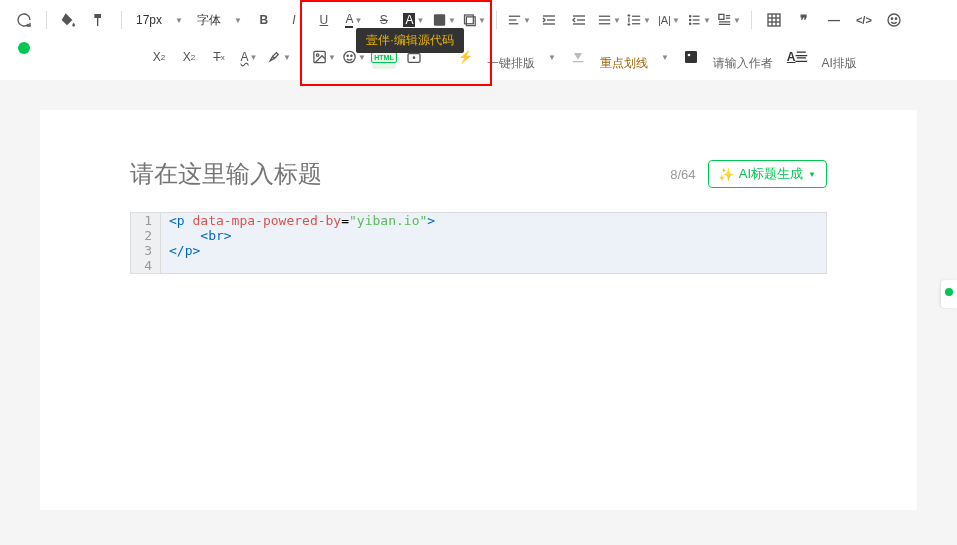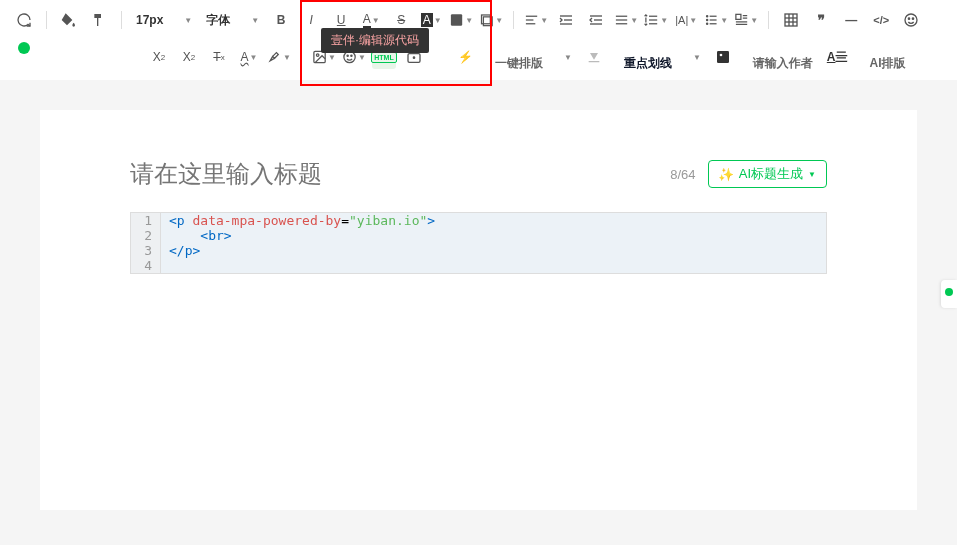--- a/index.html
+++ b/index.html
@@ -2,25 +2,25 @@
 <html><head>
   <meta charset="utf-8">
   <style>
     * { margin: 0; padding: 0; box-sizing: border-box; }
     body { font-family: 'Microsoft YaHei', Arial, sans-serif; background: #f5f5f5; width: 957px; height: 545px; overflow: hidden; }
     .toolbar { background: #fff; padding: 8px 12px; display: flex; align-items: center; gap: 4px; flex-wrap: wrap; font-size: 12px; color: #333; position: relative; }
     .toolbar-row { display: flex; align-items: center; gap: 6px; flex-wrap: wrap; width: 100%; }
     .toolbar-row2 { display: flex; align-items: center; gap: 6px; flex-wrap: wrap; width: 100%; padding-left: 135px; margin-top: 6px; }
     .tool-btn { display: inline-flex; align-items: center; justify-content: center; width: 24px; height: 24px; cursor: pointer; color: #555; border-radius: 3px; position: relative; }
     .tool-btn.active { background: #e8f5e9; color: #00c853; }
-    .tool-text { padding: 0 4px; font-size: 12px; cursor: pointer; display: inline-flex; align-items: center; gap: 20px; font-weight: bold; }
+    .tool-text { padding: 0 4px; font-size: 12px; cursor: pointer; display: inline-flex; align-items: center; gap: 12px; }
     .divider { width: 1px; height: 18px; background: #ddd; margin: 0 4px; }
     .green-dot { width: 12px; height: 12px; background: #00c853; border-radius: 50%; margin-right: 8px; }
     .dropdown-arrow { font-size: 8px; margin-left: 1px; color: #888; }
-    .tooltip { position: absolute; background: #333; color: #fca5a5; padding: 4px 10px; font-size: 12px; border-radius: 2px; top: 28px; left: 321px; z-index: 100; white-space: nowrap; }
+    .tooltip { position: absolute; background: #333; color: #eab308; padding: 4px 10px; font-size: 12px; border-radius: 2px; top: 28px; left: 356px; z-index: 100; white-space: nowrap; }
     .highlight-box { position: absolute; border: 2px solid #ff0000; top: 0; left: 300px; width: 192px; height: 86px; z-index: 50; pointer-events: none; }
     .content-area { background: #fff; margin: 30px 40px 0 40px; padding: 50px 90px; min-height: 400px; }
     .title-row { display: flex; align-items: center; justify-content: flex-start; margin-bottom: 24px; }
     .title-input { font-size: 24px; color: #999; border: none; outline: none; flex: 1; font-weight: 400; }
     .title-counter { color: #999; font-size: 13px; margin-right: 12px; }
     .ai-title-btn { border: 1px solid #00c853; color: #00c853; padding: 4px 10px; border-radius: 4px; font-size: 13px; display: inline-flex; align-items: center; gap: 4px; cursor: pointer; }
     .author-input { color: #999; font-size: 14px; border: none; outline: none; margin-bottom: 20px; display: block; }
     .code-editor { border: 1px solid #ddd; background: #f8f9fa; font-family: monospace; font-size: 13px; }
     .code-line { display: flex; }
     .line-num { width: 30px; text-align: right; padding-right: 8px; color: #999; background: #eef0f2; border-right: 1px solid #ddd; user-select: none; }
@@ -249,21 +249,21 @@
     <span style="width:16px"></span>
     <span class="tool-text lightning">
         <b>⚡</b>
         <span class="row2-label">一键排版</span>
         <span class="dropdown-arrow">▼</span>
       </span>
     <span class="tool-text" style="color:#bbb">
         <svg viewBox="0 0 24 24" fill="currentColor" width="14" height="14">
           <path d="M4 18h16v2H4z M6 6l6 10 6-10z"></path>
         </svg>
-        <span class="row2-label" style="color:#0f172a">重点划线</span>
+        <span class="row2-label" style="color:#a16207">重点划线</span>
         <span class="dropdown-arrow">▼</span>
       </span>
     <span class="tool-text">
         <svg viewBox="0 0 24 24" fill="currentColor" width="14" height="14">
           <rect x="3" y="3" width="18" height="18" rx="2"></rect>
           <circle cx="9" cy="9" r="2" fill="#fff"></circle>
         </svg>
         <span class="row2-label">请输入作者</span>
       </span>
     <span class="tool-text">

